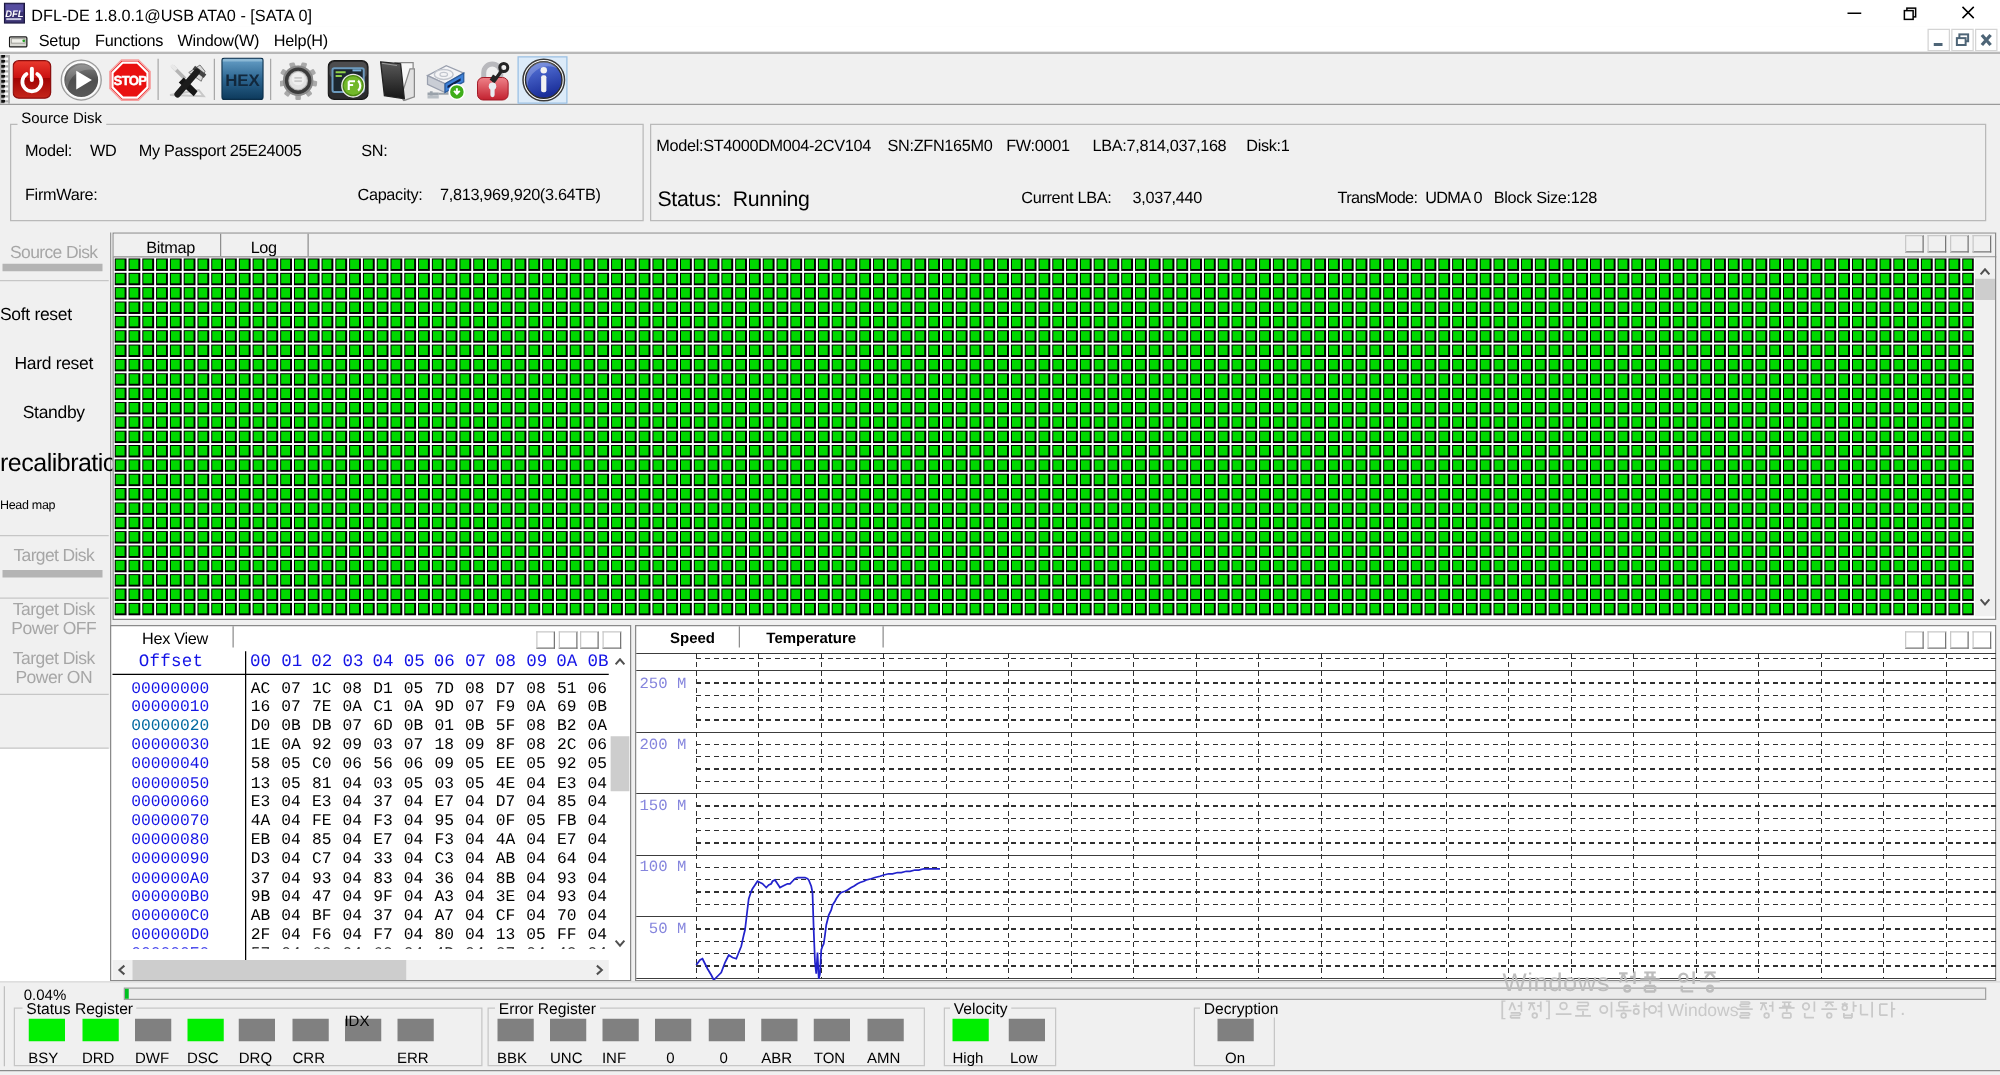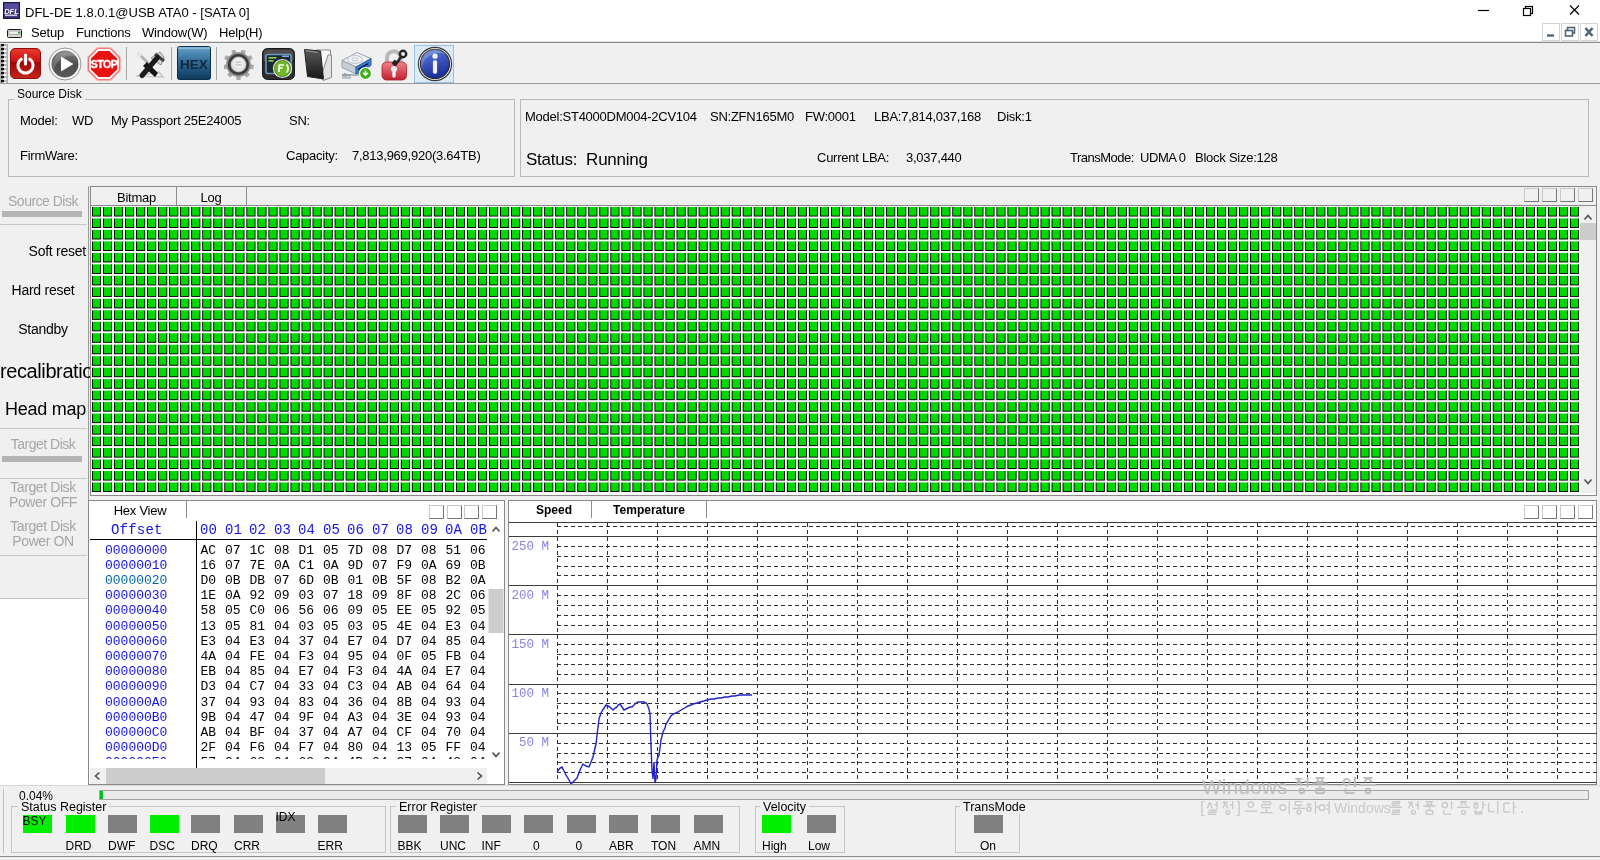--- a/index.html
+++ b/index.html
@@ -222,25 +222,25 @@
 <div class="ab b" style="left:526px;top:150px;font-size:17px">Status:&nbsp; Running</div>
 <div class="ab b" style="left:817px;top:150px;font-size:13px">Current LBA:</div>
 <div class="ab b" style="left:906px;top:150px;font-size:13px">3,037,440</div>
 <div class="ab b" style="left:1070px;top:150px;font-size:13px;letter-spacing:-0.5px">TransMode:&nbsp; UDMA 0</div>
 <div class="ab b" style="left:1195px;top:150px;font-size:13px">Block Size:128</div>
 <div class="ab" style="left:0;top:186px;width:89px;height:413px;background:#f0f0f0;border-right:1px solid #9a9a9a"></div>
 <div class="ab" style="left:0;top:599px;width:89px;height:186px;background:#fff;border-right:1px solid #9a9a9a"></div>
 <div class="ab b" style="left:0;top:193px;width:86px;text-align:center;font-size:14px;letter-spacing:-0.5px;white-space:nowrap;color:#a6a6a6">Source Disk</div>
 <div class="ab" style="left:2px;top:211px;width:80px;height:6px;background:#b4b4b4"></div>
 <div class="ab" style="left:0;top:224px;width:87px;height:1px;background:#c6c6c6"></div>
-<div class="ab b" style="left:0;top:243px;width:86px;text-align:right;font-size:14px;white-space:nowrap">Soft reset</div>
+<div class="ab b" style="left:0;top:243px;width:86px;text-align:left;font-size:14px;white-space:nowrap">Soft reset</div>
 <div class="ab b" style="left:0;top:282px;width:86px;text-align:center;font-size:14px;white-space:nowrap">Hard reset</div>
 <div class="ab b" style="left:0;top:321px;width:86px;text-align:center;font-size:14px;white-space:nowrap">Standby</div>
 <div class="ab b" style="left:0;top:360px;width:86px;text-align:center;font-size:20px;letter-spacing:-0.4px">recalibration</div>
-<div class="ab b" style="left:0;top:399px;width:86px;text-align:right;font-size:18px;white-space:nowrap">Head map</div>
+<div class="ab b" style="left:0;top:399px;width:86px;text-align:left;font-size:10px;white-space:nowrap">Head map</div>
 <div class="ab" style="left:0;top:428px;width:87px;height:1px;background:#c6c6c6"></div>
 <div class="ab b" style="left:0;top:436px;width:86px;text-align:center;font-size:14px;letter-spacing:-0.5px;white-space:nowrap;color:#a6a6a6">Target Disk</div>
 <div class="ab" style="left:2px;top:456px;width:80px;height:6px;background:#b4b4b4"></div>
 <div class="ab" style="left:0;top:478px;width:87px;height:1px;background:#c6c6c6"></div>
 <div class="ab b" style="left:0;top:480px;width:86px;text-align:center;font-size:14px;letter-spacing:-0.4px;color:#a6a6a6;line-height:15px;white-space:nowrap">Target Disk<br>Power OFF</div>
 <div class="ab b" style="left:0;top:519px;width:86px;text-align:center;font-size:14px;letter-spacing:-0.4px;color:#a6a6a6;line-height:15px;white-space:nowrap">Target Disk<br>Power ON</div>
 <div class="ab" style="left:0;top:555px;width:87px;height:1px;background:#c6c6c6"></div>
 <div class="ab" style="left:0;top:598px;width:87px;height:1px;background:#c6c6c6"></div>
 <div class="ab" style="left:90px;top:186px;width:1507px;height:310px;background:#fff;border:1px solid #8a8a8a"></div>
 <div class="ab" style="left:91px;top:187px;width:1505px;height:18px;background:#f0f0f0"></div>
@@ -409,23 +409,23 @@
 <div class="ab" style="left:19px;top:789px;font-size:12px">0.04%</div>
 <div class="ab" style="left:99px;top:790px;width:1490px;height:10px;border:1px solid #a2a2a2;background:#ebebeb"></div>
 <div class="ab" style="left:100px;top:791px;width:3px;height:8px;background:#00c020"></div>
 <div class="gb" style="left:11px;top:806px;width:375px;height:47px;border-color:#c6c6c6"></div>
 <div class="gbl" style="left:18px;top:800px;font-size:12.5px">Status Register</div>
 <div class="gb" style="left:390px;top:806px;width:350px;height:47px;border-color:#c6c6c6"></div>
 <div class="gbl" style="left:396px;top:800px;font-size:12.5px">Error Register</div>
 <div class="gb" style="left:755px;top:806px;width:90px;height:47px;border-color:#c6c6c6"></div>
 <div class="gbl" style="left:760px;top:800px;font-size:12.5px">Velocity</div>
 <div class="gb" style="left:955px;top:806px;width:65px;height:47px;border-color:#c6c6c6"></div>
-<div class="gbl" style="left:960px;top:800px;font-size:12.5px">TransMode</div>
+<div class="gbl" style="left:960px;top:800px;font-size:12.5px">Decryption</div>
 <div class="sb" style="left:22.5px;top:815px;background:#00ef00"></div>
-<div class="sl" style="left:22.5px;top:814px">BSY</div>
+<div class="sl" style="left:22.5px;top:839px">BSY</div>
 <div class="sb" style="left:65.5px;top:815px;background:#00ef00"></div>
 <div class="sl" style="left:65.5px;top:839px">DRD</div>
 <div class="sb" style="left:108px;top:815px;background:#808080"></div>
 <div class="sl" style="left:108px;top:839px">DWF</div>
 <div class="sb" style="left:149.5px;top:815px;background:#00ef00"></div>
 <div class="sl" style="left:149.5px;top:839px">DSC</div>
 <div class="sb" style="left:191px;top:815px;background:#808080"></div>
 <div class="sl" style="left:191px;top:839px">DRQ</div>
 <div class="sb" style="left:234px;top:815px;background:#808080"></div>
 <div class="sl" style="left:234px;top:839px">CRR</div>

